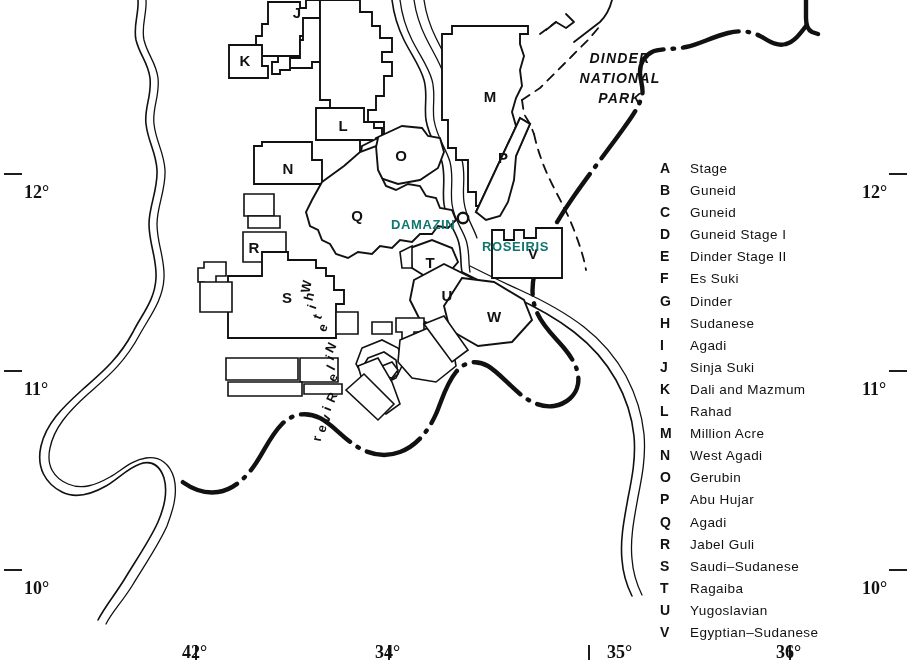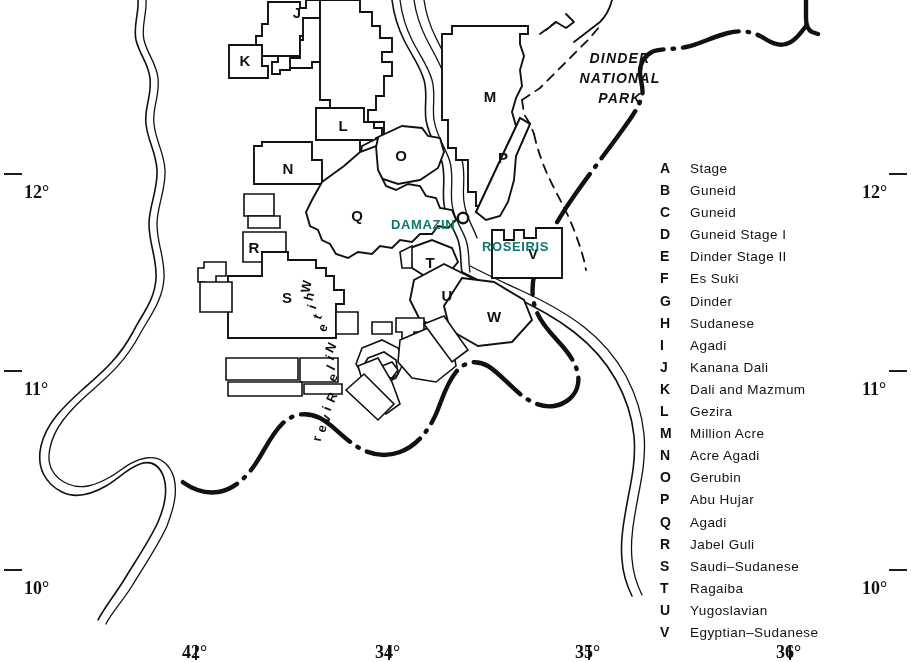--- a/index.html
+++ b/index.html
@@ -429,21 +429,21 @@
     <div class="coord-label" style="left:24px; top:166px;">12°</div>
     <div class="coord-label" style="left:24px; top:363px;">11°</div>
     <div class="coord-label" style="left:24px; top:562px;">10°</div>
 
     <div class="coord-label" style="left:862px; top:166px;">12°</div>
     <div class="coord-label" style="left:862px; top:363px;">11°</div>
     <div class="coord-label" style="left:862px; top:562px;">10°</div>
 
     <div class="coord-label" style="left:182px; top:626px;">42°</div>
     <div class="coord-label" style="left:375px; top:626px;">34°</div>
-    <div class="coord-label" style="left:575px; top:626px;">35°</div>
+    <div class="coord-label" style="left:607px; top:626px;">35°</div>
     <div class="coord-label" style="left:776px; top:626px;">36°</div>
   </div>
 
   <div id="key-block">
     <div id="key-rows">
         <div class="key-row">
           <span class="key-letter">A</span>
           <span class="key-name">Stage</span>
         </div>
         <div class="key-row">
@@ -473,37 +473,37 @@
         <div class="key-row">
           <span class="key-letter">H</span>
           <span class="key-name">Sudanese</span>
         </div>
         <div class="key-row">
           <span class="key-letter">I</span>
           <span class="key-name">Agadi</span>
         </div>
         <div class="key-row">
           <span class="key-letter">J</span>
-          <span class="key-name">Kanana Dali</span>
+          <span class="key-name">Sinja Suki</span>
         </div>
         <div class="key-row">
           <span class="key-letter">K</span>
           <span class="key-name">Dali and Mazmum</span>
         </div>
         <div class="key-row">
           <span class="key-letter">L</span>
-          <span class="key-name">Gezira</span>
+          <span class="key-name">Rahad</span>
         </div>
         <div class="key-row">
           <span class="key-letter">M</span>
           <span class="key-name">Million Acre</span>
         </div>
         <div class="key-row">
           <span class="key-letter">N</span>
-          <span class="key-name">Acre Agadi</span>
+          <span class="key-name">West Agadi</span>
         </div>
         <div class="key-row">
           <span class="key-letter">O</span>
           <span class="key-name">Gerubin</span>
         </div>
         <div class="key-row">
           <span class="key-letter">P</span>
           <span class="key-name">Abu Hujar</span>
         </div>
         <div class="key-row">

